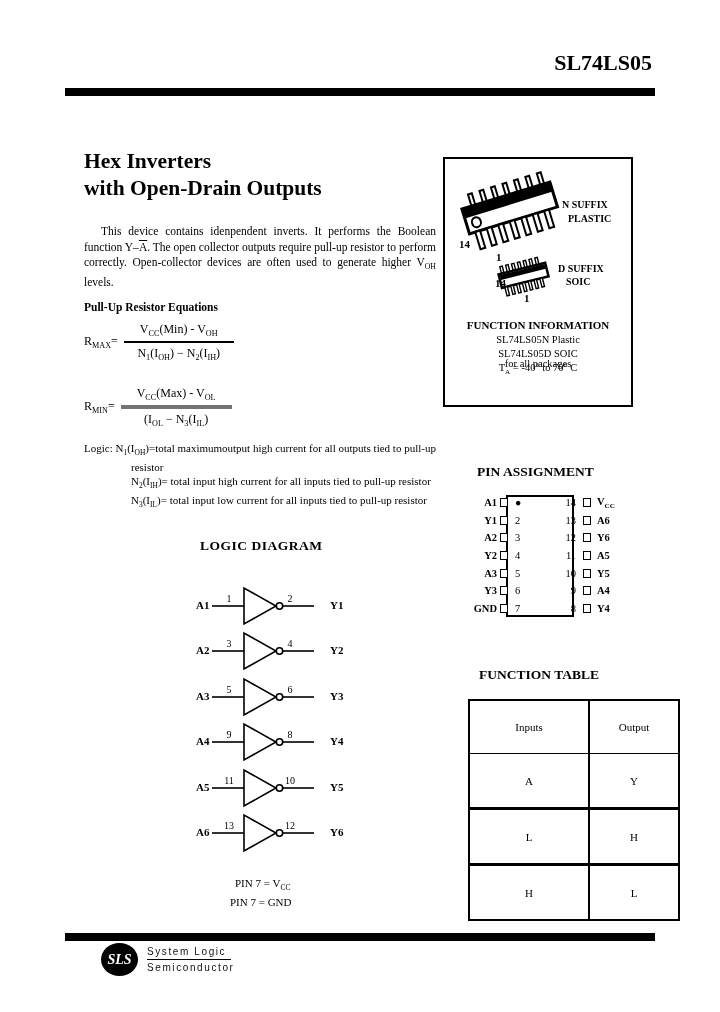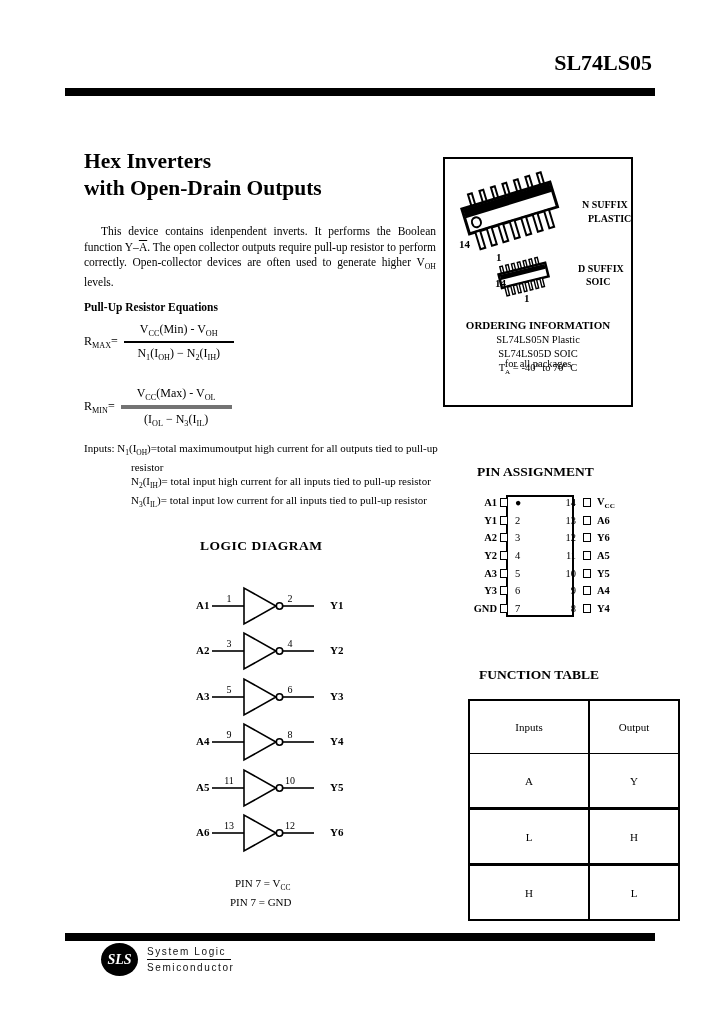--- a/index.html
+++ b/index.html
@@ -24,21 +24,21 @@
   .den{display:block;padding-top:3px;}
   .eq1 .num{border-bottom:2px solid #000;}
   .eq2 .num{border-bottom:4px solid #737373;}
   sub{font-size:0.68em;}
   .over{text-decoration:overline;}
   .where{position:absolute;left:84px;top:441px;width:365px;font-size:11px;line-height:14px;}
   .where p{margin:0 0 0 47px;}
   .where p.w1{text-indent:-47px;}
   
   .pkg-box{position:absolute;left:443px;top:157px;width:190px;height:250px;border:2px solid #000;box-sizing:border-box;}
-  .pk-lbl{position:absolute;font-size:10px;font-weight:bold;white-space:nowrap;margin-left:20px;}
+  .pk-lbl{position:absolute;font-size:10px;font-weight:bold;white-space:nowrap;}
   .pk-num{position:absolute;font-size:11px;font-weight:bold;}
   .ord-head{position:absolute;left:0;top:160px;width:100%;text-align:center;font-size:11px;font-weight:bold;}
   .ord-line{position:absolute;left:0;width:100%;text-align:center;font-size:10.5px;}
   
   .pa-heading{position:absolute;left:477px;top:464px;font-size:13.5px;font-weight:bold;}
   .dip{position:absolute;left:460px;top:494px;width:180px;font-size:10.5px;}
   .dip-outline{position:absolute;left:46px;top:1px;width:68px;height:122px;border:2px solid #000;box-sizing:border-box;}
   .pa-row{display:flex;align-items:center;height:17.6px;position:relative;}
   .pa-ll{width:37px;text-align:right;padding-right:3px;font-weight:bold;}
   .pa-stub{width:8px;height:9px;border:1.5px solid #000;box-sizing:border-box;background:#fff;}
@@ -94,21 +94,21 @@
   </div>
   <div class="eq eq2">
     <span class="eq-lhs"><span>R</span><sub>MIN</sub><span>=</span></span>
     <span class="frac">
       <span class="num"><span>V</span><sub>CC</sub><span>(Max) - V</span><sub>OL</sub></span>
       <span class="den"><span>(I</span><sub>OL</sub><span> − N</span><sub>3</sub><span>(I</span><sub>IL</sub><span>)</span></span>
     </span>
   </div>
 
   <div class="where">
-    <p class="w1"><span>Inputs: N</span><sub>1</sub><span>(I</span><sub>OH</sub><span>)=total maximumoutput high current for all outputs tied to pull-up resistor</span></p>
+    <p class="w1"><span>Logic: N</span><sub>1</sub><span>(I</span><sub>OH</sub><span>)=total maximumoutput high current for all outputs tied to pull-up resistor</span></p>
     <p><span>N</span><sub>2</sub><span>(I</span><sub>IH</sub><span>)= total input high current for all inputs tied to pull-up resistor</span></p>
     <p><span>N</span><sub>3</sub><span>(I</span><sub>IL</sub><span>)= total input low current for all inputs tied to pull-up resistor</span></p>
   </div>
 
   <div class="pkg-box">
     <svg class="abs" style="left:6px;top:10px" width="120" height="108" viewBox="0 0 120 108">
       <g transform="rotate(-17 60 50)">
         <rect x="26" y="14" width="4" height="13" fill="#fff" stroke="#000" stroke-width="2"></rect>
         <rect x="38" y="14" width="4" height="13" fill="#fff" stroke="#000" stroke-width="2"></rect>
         <rect x="50" y="14" width="4" height="13" fill="#fff" stroke="#000" stroke-width="2"></rect>
@@ -151,21 +151,21 @@
         <rect x="38" y="27" width="2.6" height="9" fill="#fff" stroke="#000" stroke-width="1.4"></rect>
         <rect x="44" y="27" width="2.6" height="9" fill="#fff" stroke="#000" stroke-width="1.4"></rect>
         <rect x="50" y="27" width="2.6" height="9" fill="#fff" stroke="#000" stroke-width="1.4"></rect>
       </g>
     </svg>
     <span class="pk-num" style="left:50px;top:118px">14</span>
     <span class="pk-num" style="left:79px;top:133px">1</span>
     <span class="pk-lbl" style="left:113px;top:104px">D SUFFIX</span>
     <span class="pk-lbl" style="left:121px;top:117px">SOIC</span>
 
-    <div class="ord-head">ORDERING INFORMATION</div>
+    <div class="ord-head">FUNCTION INFORMATION</div>
     <div class="ord-line" style="top:175px"><span>SL74LS05N Plastic</span></div>
     <div class="ord-line" style="top:189px"><span>SL74LS05D SOIC</span></div>
     <div class="ord-line" style="top:203px"><span>T</span><sub>A</sub><span> = -40° to 70° C</span></div>
     <div class="ord-line" style="top:199px"><span>for all packages</span></div>
   </div>
 
   <div class="pa-heading">PIN ASSIGNMENT</div>
   <div class="dip">
     <div class="dip-outline"></div>
     <div class="pa-row">

